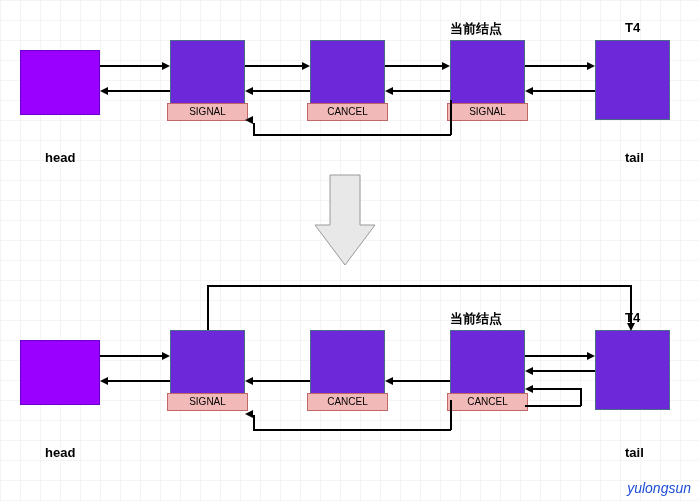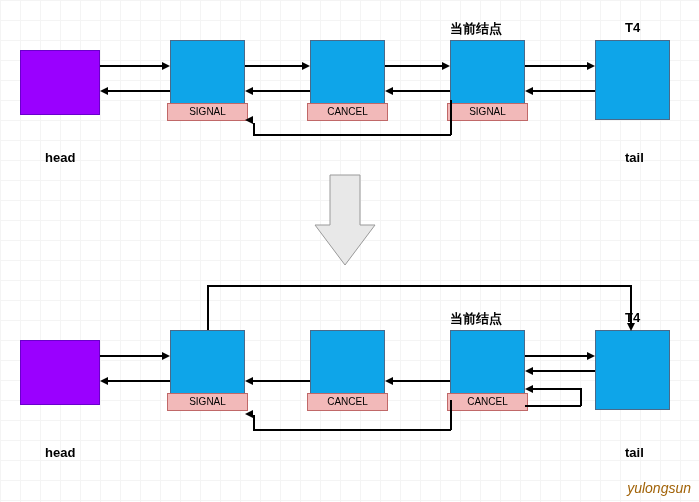--- a/index.html
+++ b/index.html
@@ -12,21 +12,21 @@
     position: relative;
     background: #fff;
     background-image:
       linear-gradient(#f4f4f4 1px, transparent 1px),
       linear-gradient(90deg, #f4f4f4 1px, transparent 1px);
     background-size: 20px 20px;
   }
   .node {
     position: absolute;
     border: 1px solid #4a6a8a;
-    background: #0ea5e9;
+    background: #6d28d9;
   }
   .head-node {
     position: absolute;
     background: #9a00ff;
     border: 1px solid #6a00cc;
   }
   .status {
     position: absolute;
     left: -4px;
     right: -4px;
@@ -74,21 +74,21 @@
   .big-arrow {
     position: absolute;
     fill: #e8e8e8;
     stroke: #999;
     stroke-width: 1;
   }
   .watermark {
     position: absolute;
     right: 8px;
     bottom: 6px;
-    color: #a16207;
+    color: #1d4ed8;
     font-size: 14px;
     font-style: italic;
   }
 </style>
 </head>
 <body>
 
 <div class="head-node" style="left:20px; top:50px; width:80px; height:65px;"></div>
 <div class="lbl" style="left:45px; top:150px;">head</div>
 

